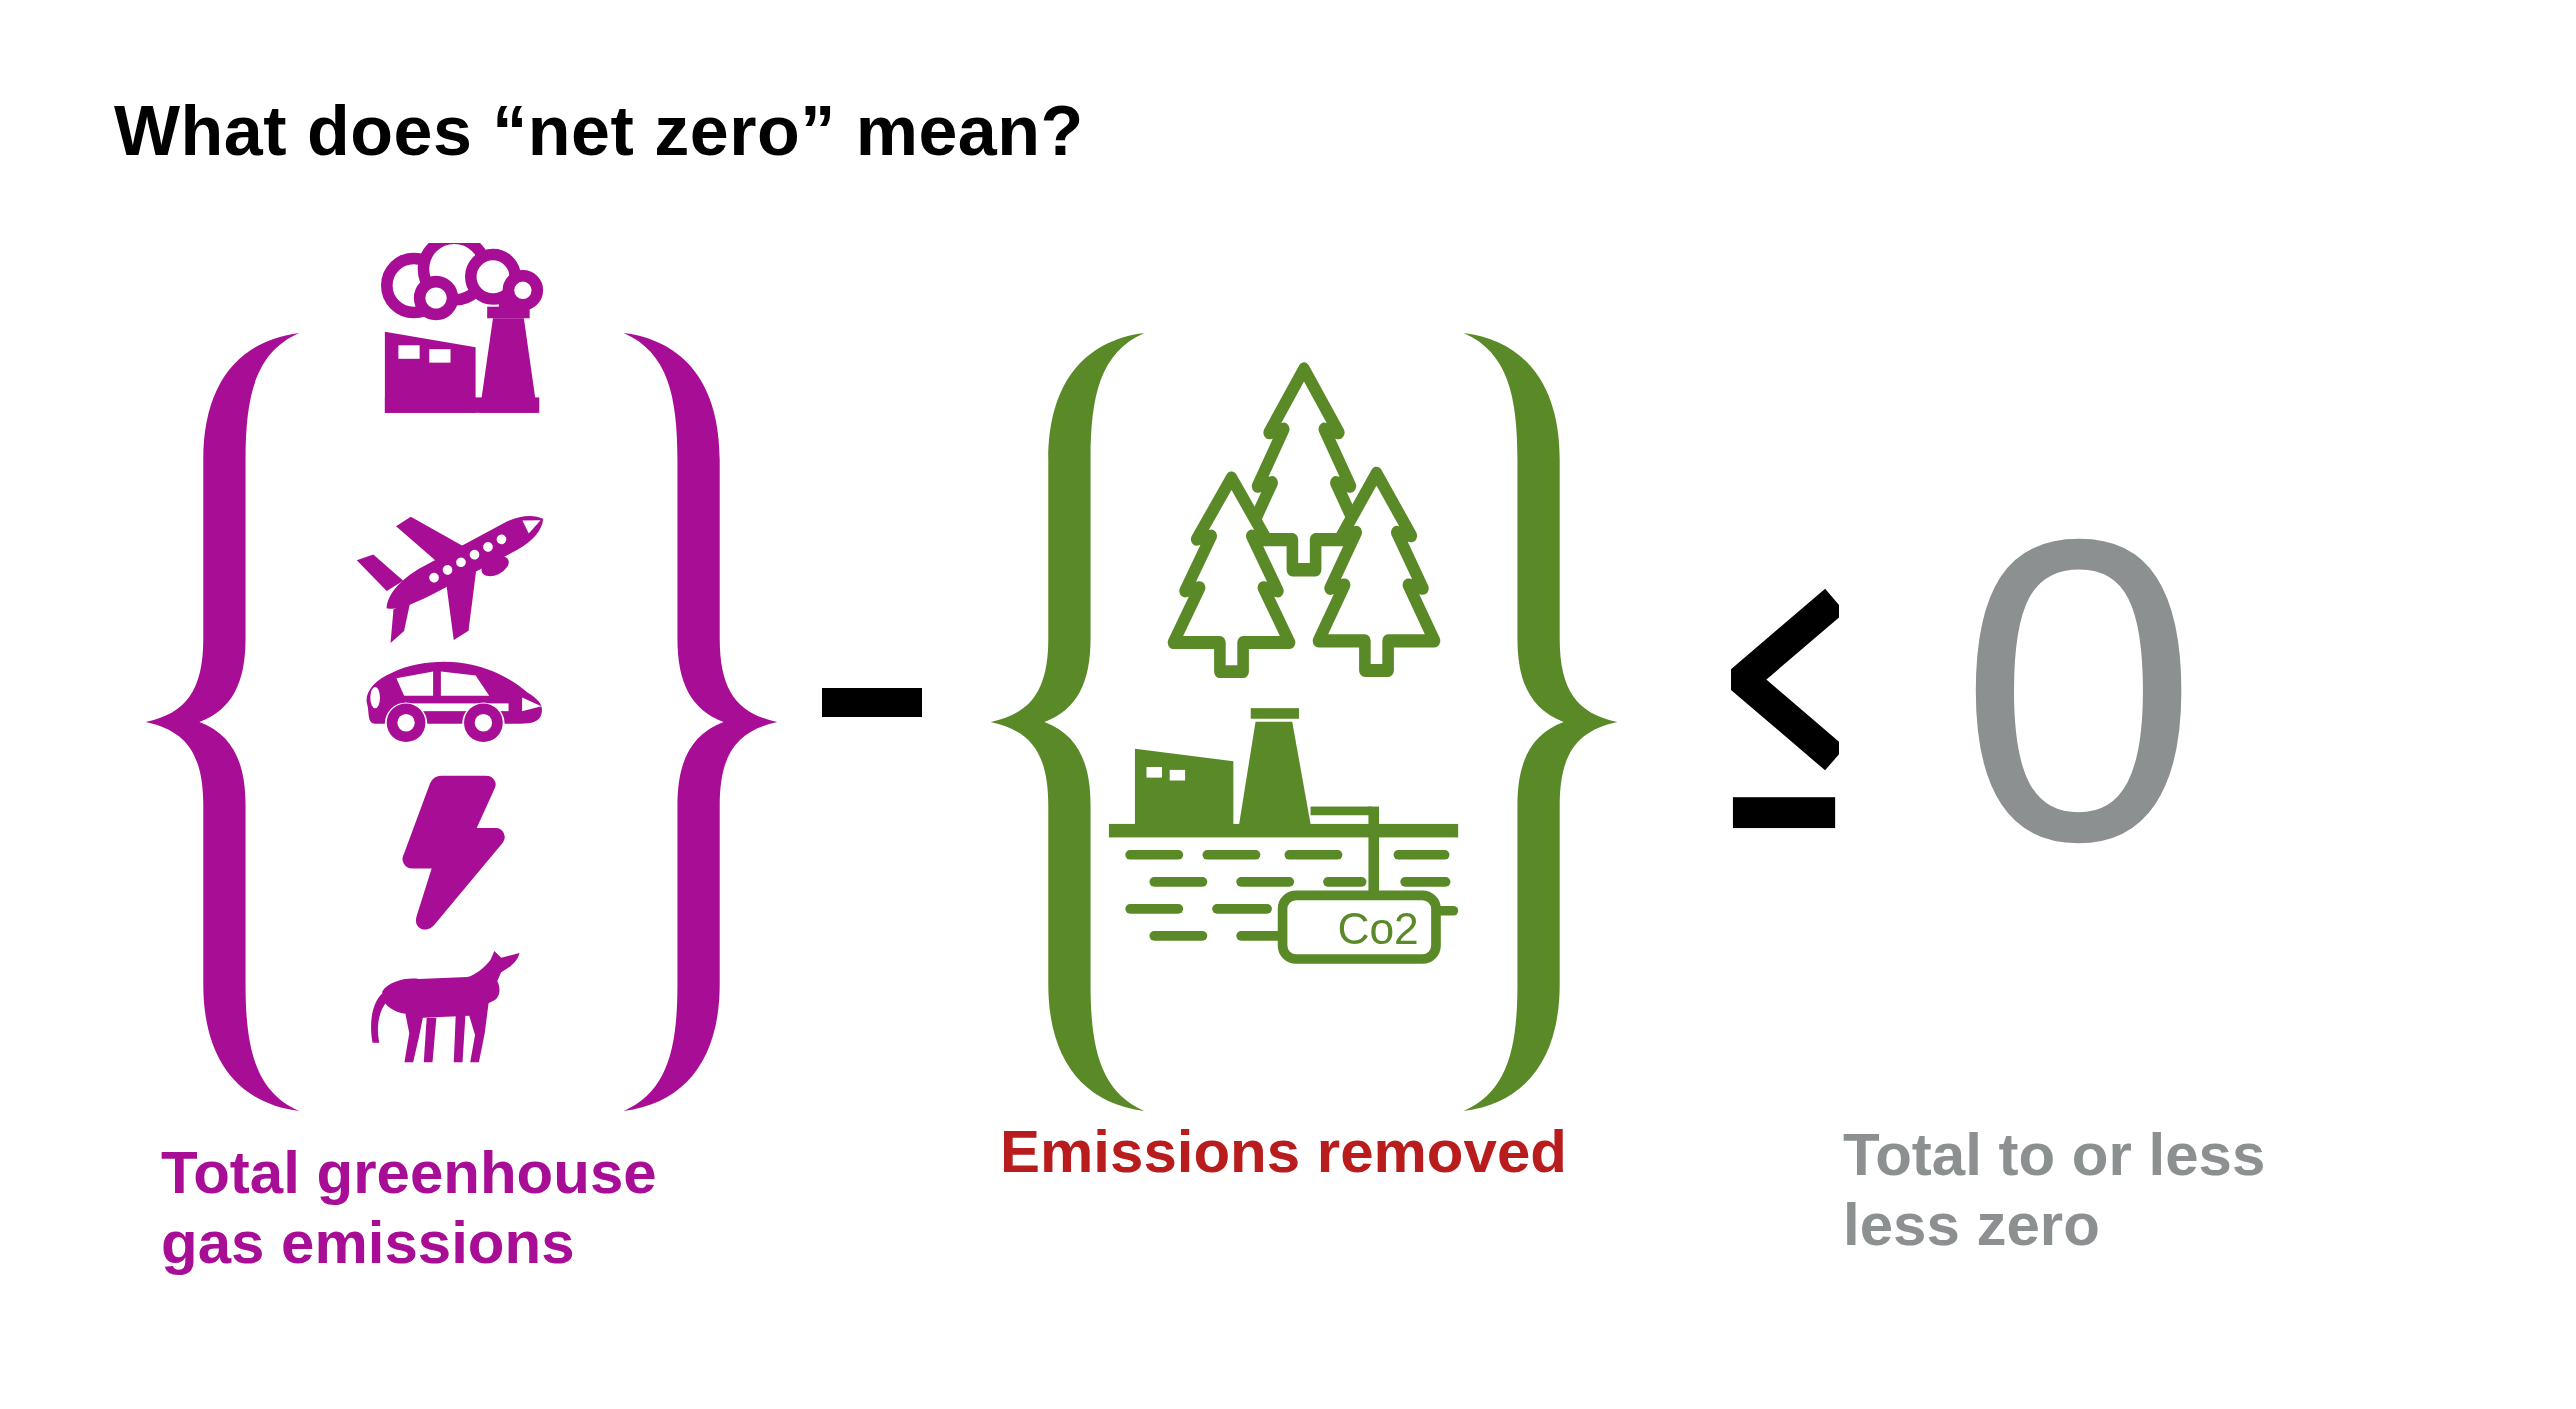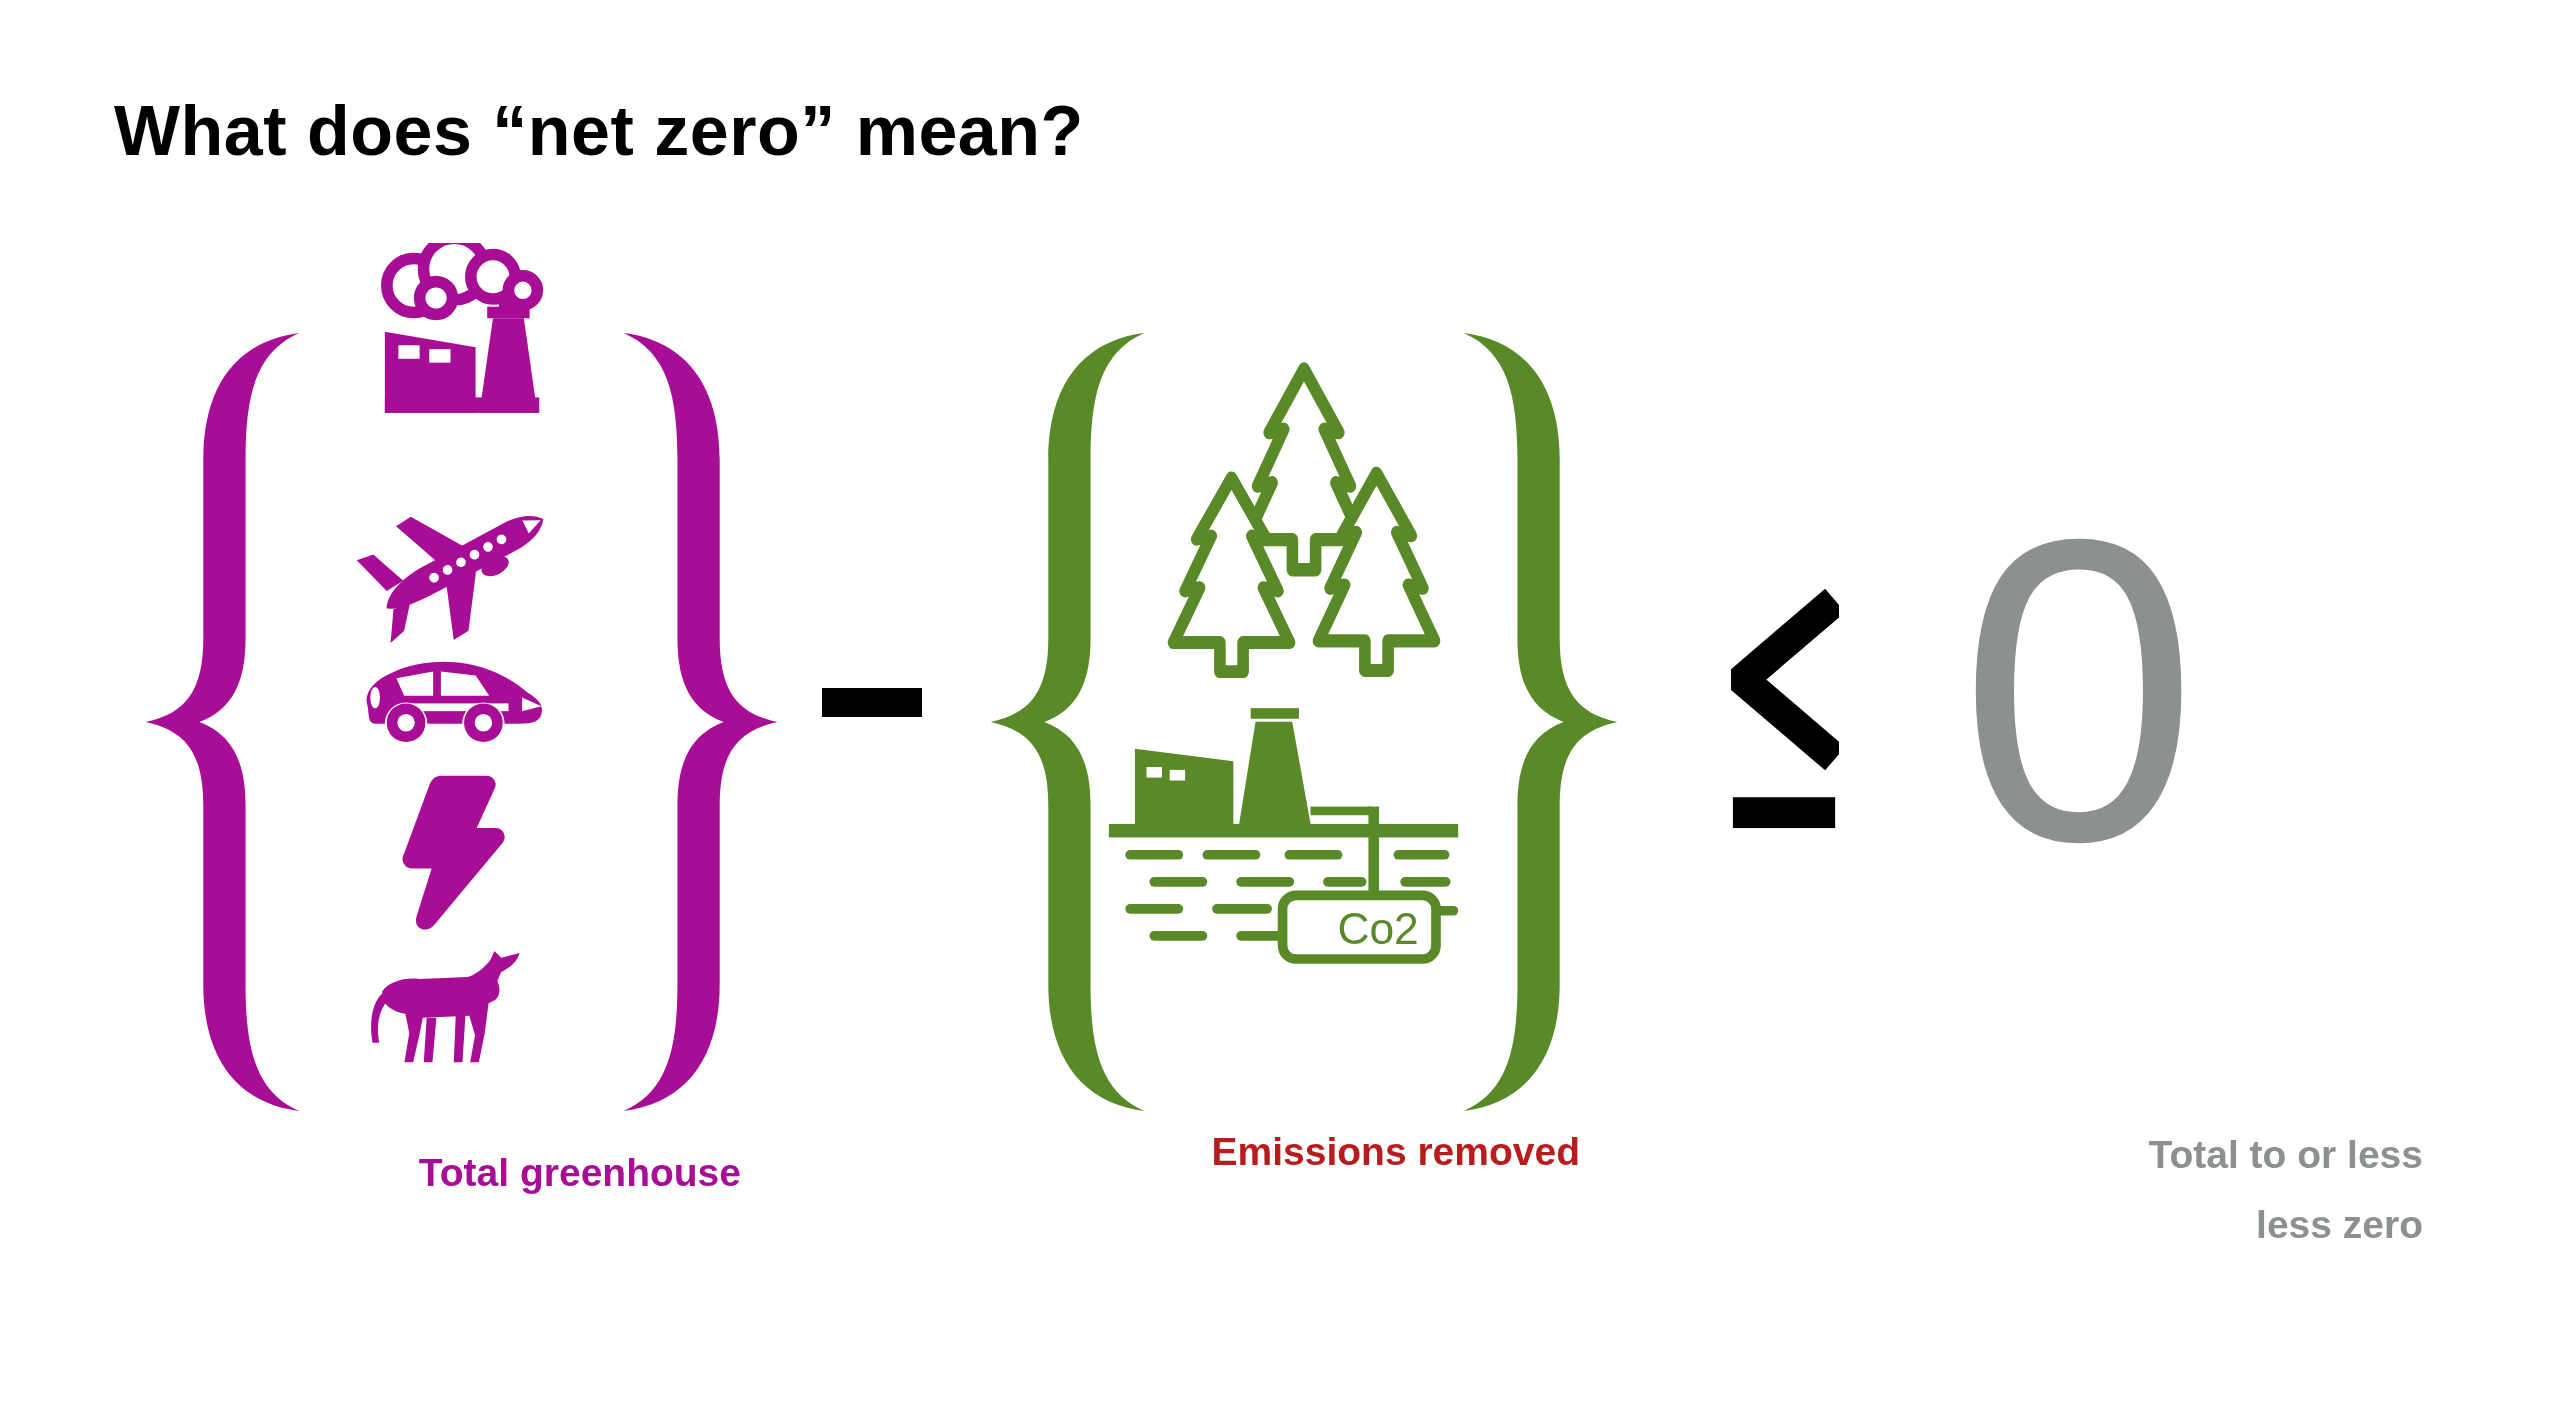--- a/index.html
+++ b/index.html
@@ -10,22 +10,22 @@
     font-family:"Liberation Sans","DejaVu Sans",sans-serif;
     overflow:hidden;
   }
   .abs{position:absolute;}
   #title{
     left:114px;top:91px;
     font-size:70px;font-weight:bold;color:#000000;
     white-space:nowrap;letter-spacing:0.5px;
   }
   .group-label{
-    width:580px;text-align:right;
-    font-size:39px;font-weight:bold;line-height:70px;
+    width:580px;text-align:left;
+    font-size:60px;font-weight:bold;line-height:70px;
     white-space:nowrap;
   }
   #emissions-label{left:161px;top:1138px;color:#A80D96;}
   #removed-label{left:1000px;top:1117px;color:#b91c1c;}
   #result-label{left:1843px;top:1120px;color:#8C9091;}
   #minus-bar{
     left:822px;top:688px;width:100px;height:29px;background:#000000;
   }
   #zero-value{
     left:1959px;top:475px;
@@ -112,20 +112,21 @@
     <g fill="#A80D96">
       <path d="M24,45 C30,35 48,30 62,32 L112,30 C120,28 130,20 136,12 L140,3 L147,10 L166,5 C164,14 155,21 147,25 L143,34 C147,42 146,52 138,55 L134,57 L130,88 L124,118 L115,118 L120,90 L114,70 L66,72 L62,92 L56,118 L47,118 L52,88 L48,68 C36,66 26,60 24,50 Z"></path>
       <path d="M24,47 C14,56 10,76 14,98 L21,98 C17,78 22,62 30,54 Z"></path>
       <polygon points="70,72 80,72 76,118 67,118"></polygon>
       <polygon points="100,70 110,70 107,118 98,118"></polygon>
     </g>
   </svg>
 
   <div class="abs group-label" id="emissions-label">
     <div>Total greenhouse</div>
+    <div>gas emissions</div>
   </div>
 
   <div class="abs" id="minus-bar"></div>
 
   <svg class="abs" style="left:990px;top:333px" width="155" height="778" viewBox="0 0 160 810">
     <use href="#brace" fill="#5A8A28"></use>
   </svg>
   <svg class="abs" style="left:1463px;top:333px" width="155" height="778" viewBox="0 0 160 810">
     <use href="#brace" fill="#5A8A28" transform="translate(160,0) scale(-1,1)"></use>
   </svg>

